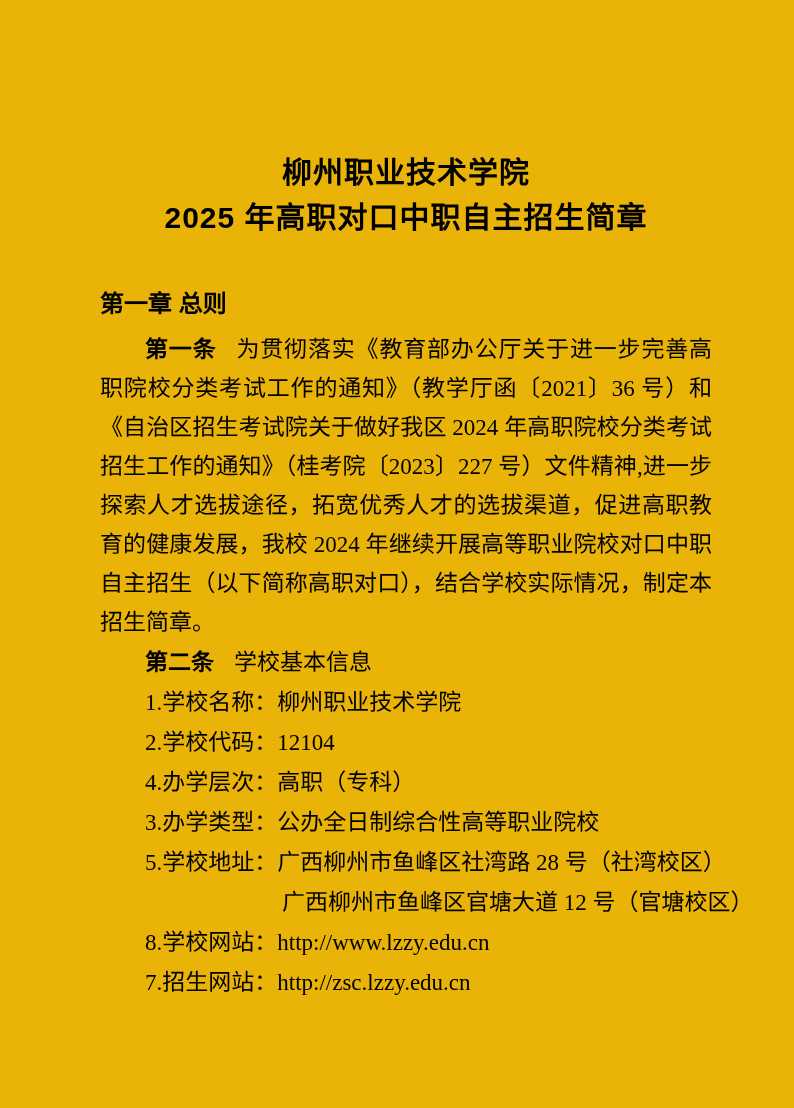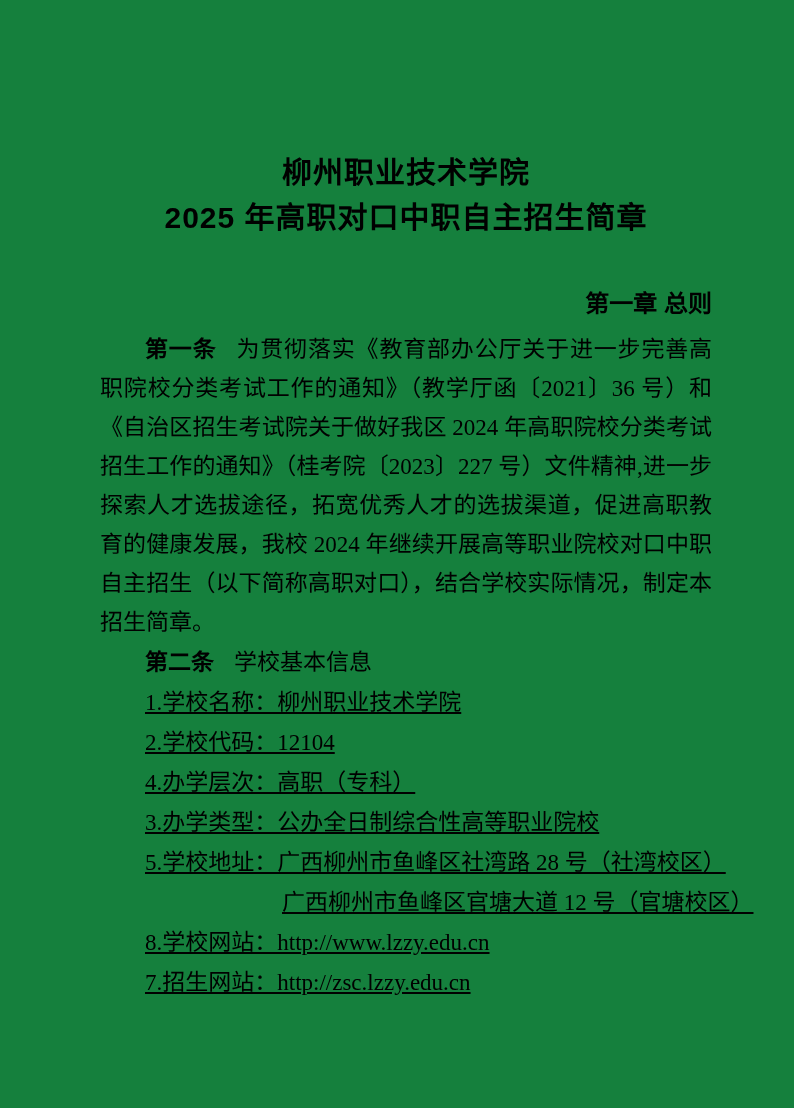--- a/index.html
+++ b/index.html
@@ -6,38 +6,38 @@
     margin: 0;
     padding: 0;
     background: #ffffff;
   }
   .page {
     position: relative;
     box-sizing: border-box;
     width: 794px;
     height: 1108px;
     margin: 0 auto;
-    background: #15803d;
+    background: #eab308;
     color: #000000;
     padding: 150px 82px 0 100px;
     overflow: hidden;
   }
   .doc-title {
     margin: 0;
     text-align: center;
     font-family: "Liberation Sans", sans-serif;
     font-weight: bold;
     font-size: 30px;
     line-height: 45px;
     letter-spacing: 1px;
     white-space: nowrap;
   }
   .chapter-heading {
     margin: 46px 0 0 0;
-    text-align: right;
+    text-align: left;
     font-family: "Liberation Sans", sans-serif;
     font-weight: bold;
     font-size: 24px;
     line-height: 36px;
   }
   .body-para {
     margin: 8px 0 0 0;
     font-family: "Liberation Serif", serif;
     font-size: 23px;
     line-height: 39px;
@@ -53,21 +53,20 @@
   }
   .article2-head {
     margin: 0;
     font-family: "Liberation Serif", serif;
     font-size: 23px;
     line-height: 40px;
     text-indent: 45px;
   }
   .info-list {
     margin: 0;
-    text-decoration: underline;
   }
   .info-line {
     font-family: "Liberation Serif", serif;
     font-size: 23px;
     line-height: 40px;
     padding-left: 45px;
     white-space: nowrap;
   }
   .info-line.addr-continuation {
     padding-left: 182px;

